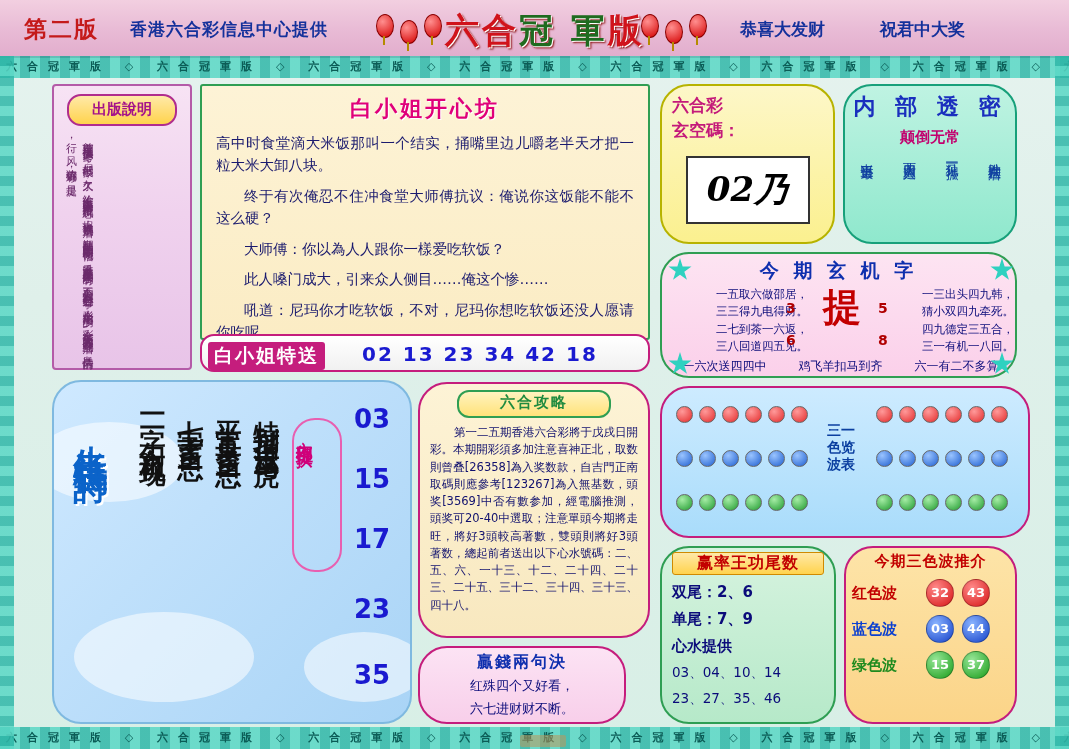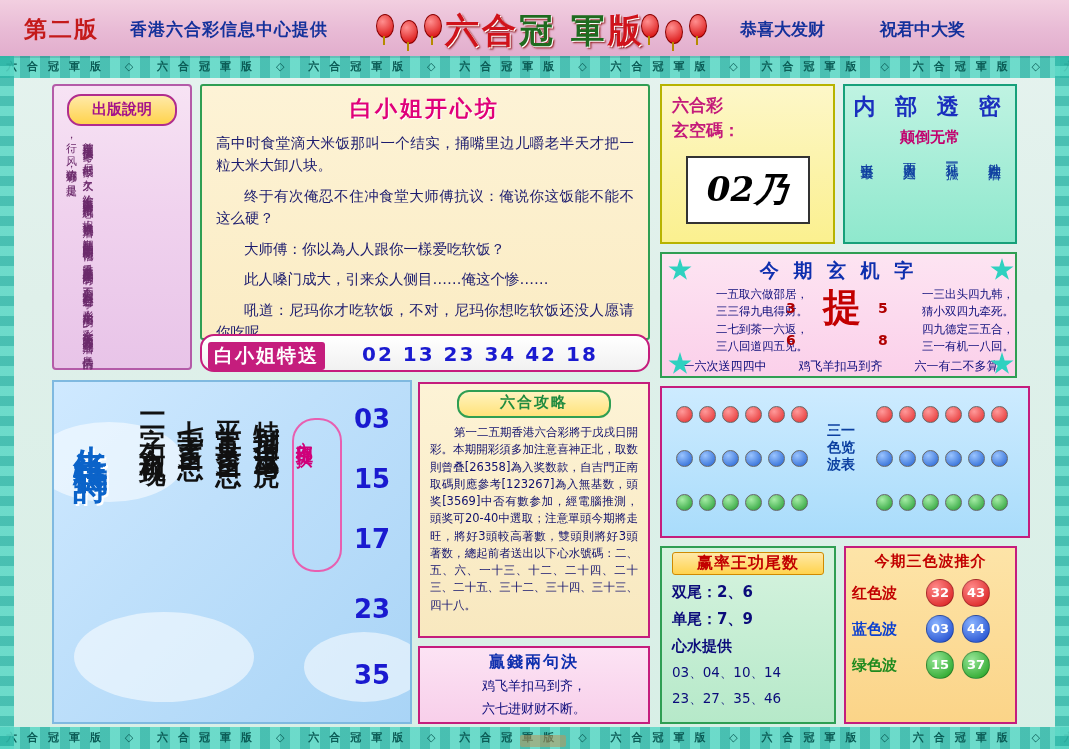--- a/index.html
+++ b/index.html
@@ -40,21 +40,21 @@
   .band.top{top:56px;}
   .band.bottom{top:727px;}
   .bandtxt{position:absolute;left:0;width:1069px;height:22px;color:#0b5c56;
     font-size:11px;font-weight:bold;white-space:nowrap;overflow:hidden;
     letter-spacing:10px;line-height:22px;padding-left:6px;box-sizing:border-box;}
   .sideband{position:absolute;top:56px;width:14px;height:693px;
     background:repeating-linear-gradient(180deg,#2fb7a8 0 10px,#59d7c5 10px 20px);opacity:.85;}
   .sideband.l{left:0;} .sideband.r{right:0;}
 
   
-  .panel{position:absolute;box-sizing:border-box;}
+  .panel{position:absolute;box-sizing:border-box;border-radius:29px;}
   .ttlbar{font-weight:bold;text-align:center;}
 
   
   #pub{left:52px;top:84px;width:140px;height:286px;
     background:linear-gradient(180deg,#f7e3f4 0%,#f0d2ee 45%,#e8c4e8 100%);
     border:2px solid #b45ba8;border-radius:4px;}
   #pub .head{margin:8px auto 0;width:106px;height:28px;border:2px solid #b02c8e;
     border-radius:14px;background:linear-gradient(180deg,#ffe9a8,#ffd34d);
     color:#a4128a;font-size:15px;font-weight:bold;text-align:center;line-height:26px;}
   #pub .body{margin:8px 8px 0;font-size:11px;line-height:1.5;color:#6b2a6b;
@@ -130,21 +130,21 @@
   
   #gl{left:418px;top:382px;width:232px;height:256px;
     background:linear-gradient(180deg,#fdf3d6,#f8e8bf);border:2px solid #c51d7d;}
   #gl .h{margin:6px auto 0;width:150px;height:24px;border:2px solid #2f9e53;
     border-radius:12px;background:linear-gradient(180deg,#fff3bf,#ffe27a);
     color:#1f8b3f;font-size:15px;font-weight:bold;text-align:center;line-height:21px;letter-spacing:2px;}
   #gl .p{margin:6px 10px 0;font-size:11.5px;line-height:1.5;color:#10106e;text-align:justify;
     text-indent:24px;}
 
   
-  #win{left:418px;top:646px;width:232px;height:78px;
+  #win{left:418px;top:646px;width:208px;height:78px;
     background:linear-gradient(180deg,#fce3f4,#f8cfea);border:2px solid #c51d7d;}
   #win .h{font-size:16px;font-weight:bold;color:#0f2fae;text-align:center;margin-top:4px;letter-spacing:2px;}
   #win .p{font-size:13px;color:#0b0b7a;text-align:center;line-height:1.5;margin-top:3px;}
 
   
   #poem{left:52px;top:380px;width:360px;height:344px;
     background:linear-gradient(135deg,#cfe9ff 0%,#bfe0fb 40%,#a9d4f6 100%);
     border:2px solid #7fb9e0;overflow:hidden;}
   #poem .cloud{position:absolute;border-radius:50%;background:rgba(255,255,255,.55);}
   #poem .title{position:absolute;left:14px;top:36px;writing-mode:vertical-rl;
@@ -332,21 +332,21 @@
     </div>
   </div>
 
   <div class="panel" id="gl">
     <div class="h">六合攻略</div>
     <div class="p">第一二五期香港六合彩將于戊戌日開彩。本期開彩須多加注意喜神正北，取数則曾叠[26358]為入奖数款，自吉門正南取碼則應參考[123267]為入無基数，頭奖[3569]中否有數参加，經電腦推測，頭奖可20-40中選取；注意單頭今期將走旺，將好3頭較高著數，雙頭則將好3頭著数，總起前者送出以下心水號碼：二、五、六、一十三、十二、二十四、二十三、二十五、三十二、三十四、三十三、四十八。</div>
   </div>
 
   <div class="panel" id="win">
     <div class="h">贏錢兩句決</div>
-    <div class="p">鸡飞羊扣马到齐，</div>
+    <div class="p">红殊四个又好看，</div>
     <div class="p">六七进财财不断。</div>
   </div>
 
   <div class="panel" id="poem">
     <div class="cloud" style="left:-20px;top:40px;width:150px;height:80px;"></div>
     <div class="cloud" style="left:20px;top:230px;width:180px;height:90px;"></div>
     <div class="cloud" style="left:250px;top:250px;width:120px;height:70px;"></div>
     <div class="title">生肖特碼詩</div>
     <div class="vcol c4">一字一勾玄机现。</div>
     <div class="vcol c3">七字言多三思，</div>

